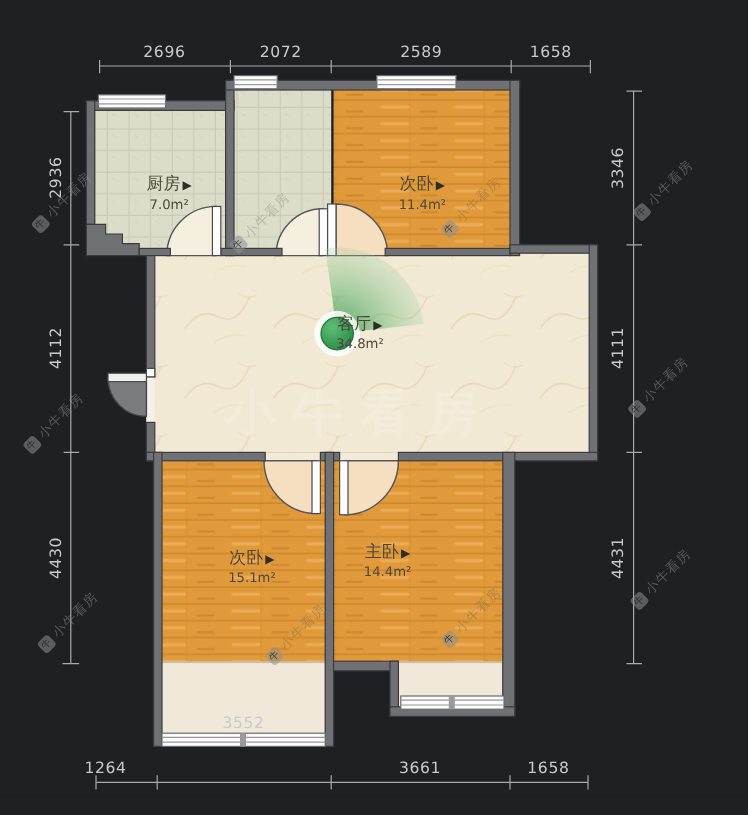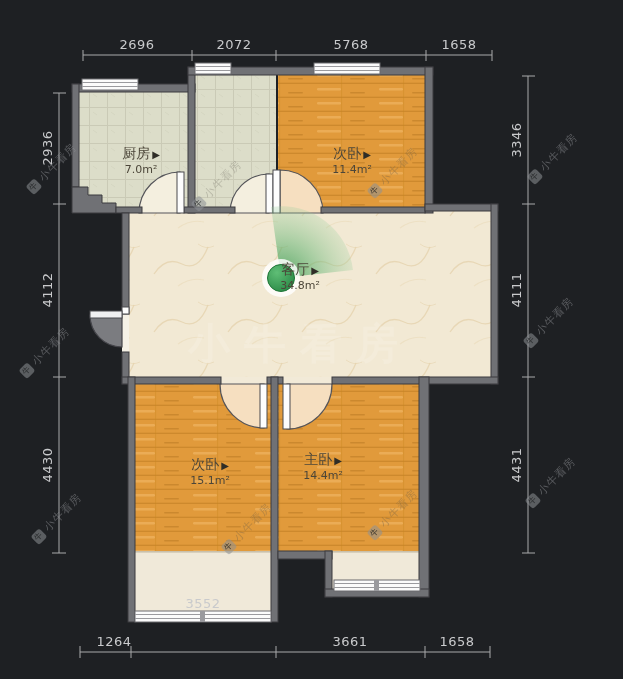--- a/index.html
+++ b/index.html
@@ -170,24 +170,24 @@
   <g stroke="#a9aaac" stroke-width="1">
     <path d="M83,55 H492 M83,50 V61 M192,50 V61 M276,50 V61 M426,50 V61 M492,50 V61"></path>
     <path d="M80,652 H490 M80,646 V658 M131,646 V658 M276,646 V658 M425,646 V658 M490,646 V658"></path>
     <path d="M59,93 V553 M53,93 H66 M53,204 H66 M53,377 H66 M52,553 H66"></path>
     <path d="M528,76 V553 M522,76 H535 M522,204 H535 M522,377 H535 M522,553 H535"></path>
   </g>
 </svg>
 
 <span class="dim" style="left:137px;top:44px">2696</span>
 <span class="dim" style="left:234px;top:44px">2072</span>
-<span class="dim" style="left:351px;top:44px">5768</span>
+<span class="dim" style="left:351px;top:44px">2589</span>
 <span class="dim" style="left:459px;top:44px">1658</span>
 
-<span class="dim" style="left:114px;top:641px">1264</span>
+<span class="dim" style="left:88px;top:641px">1264</span>
 <span class="dim" style="left:203px;top:603px">3552</span>
 <span class="dim" style="left:350px;top:641px">3661</span>
 <span class="dim" style="left:457px;top:641px">1658</span>
 
 <span class="dim v" style="left:47px;top:148px">2936</span>
 <span class="dim v" style="left:47px;top:290px">4112</span>
 <span class="dim v" style="left:47px;top:465px">4430</span>
 
 <span class="dim v" style="left:516px;top:140px">3346</span>
 <span class="dim v" style="left:516px;top:290px">4111</span>

